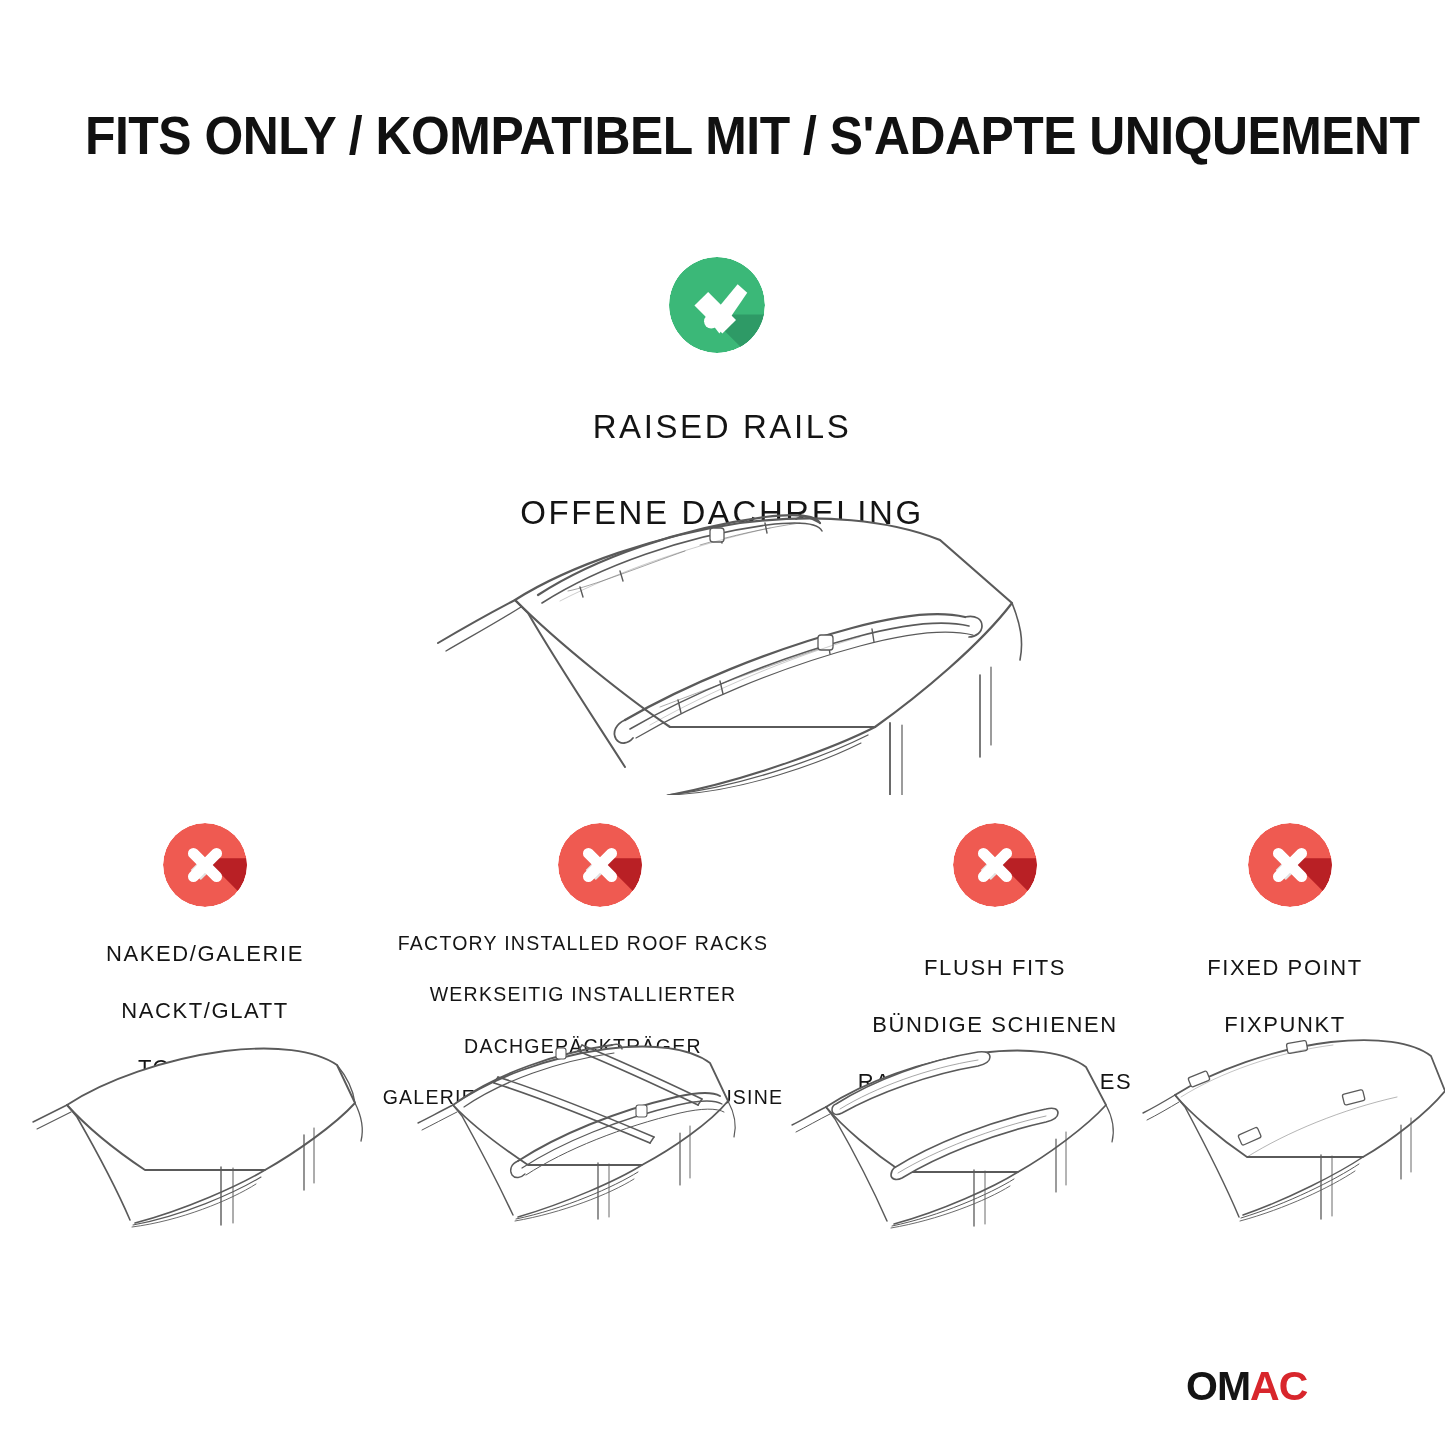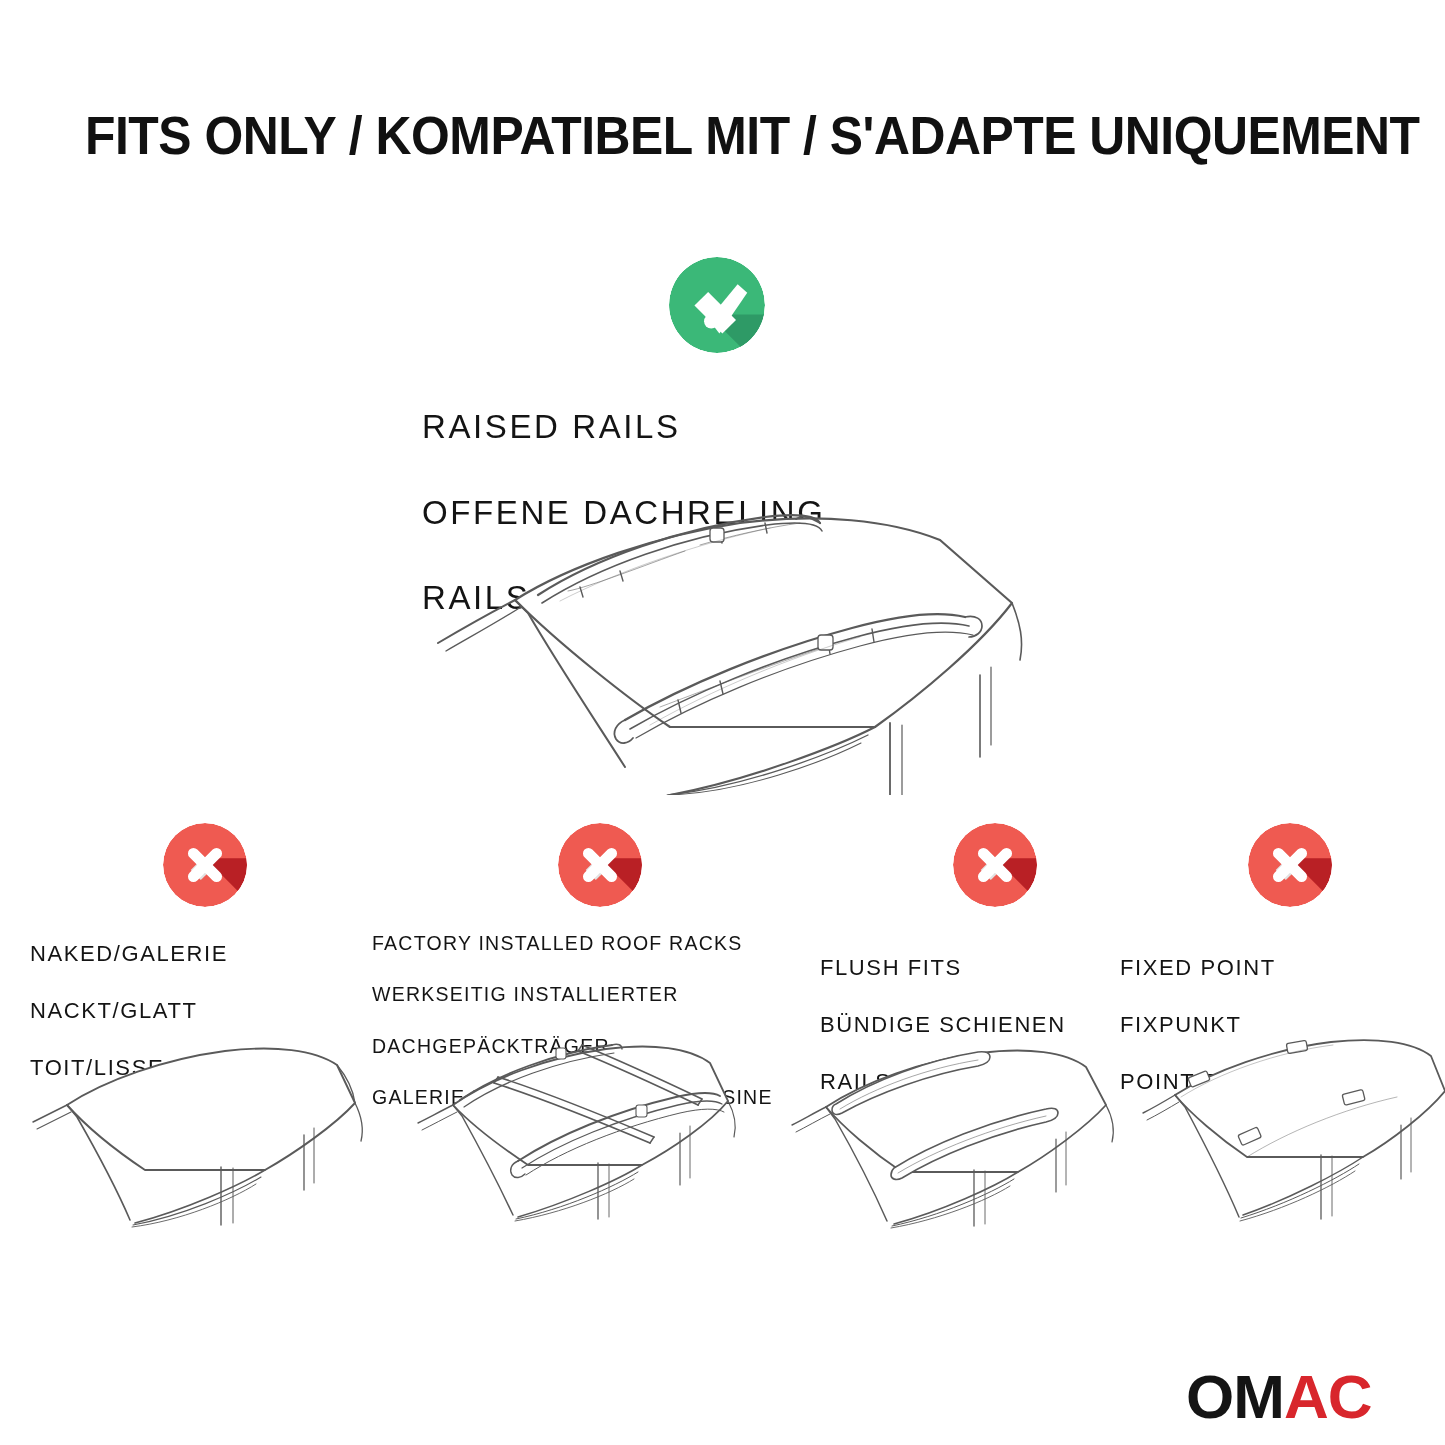--- a/index.html
+++ b/index.html
@@ -24,39 +24,39 @@
     white-space:nowrap;
   }
 
   
   .badge{position:absolute;border-radius:50%;overflow:hidden;}
   .badge svg{display:block;width:100%;height:100%;}
 
   
   .caption{
     position:absolute;
-    text-align:left;
+    text-align:center;
     font-weight:300;
     color:#141414;
     letter-spacing:2.1px;
     line-height:1.30;
     white-space:pre-line;
   }
   .caption.main{font-size:33px;letter-spacing:2.6px;line-height:1.30;}
   .caption.sm{font-size:22px;letter-spacing:1.6px;line-height:1.30;}
   .caption.xs{font-size:19.5px;letter-spacing:1.25px;line-height:1.32;}
 
   
   .sketch{position:absolute;}
   .sketch svg{display:block;width:100%;height:100%;}
 
   
   .logo{
     position:absolute;left:1186px;top:1366px;
-    font-size:62px;font-weight:700;letter-spacing:-1px;
+    font-size:41px;font-weight:700;letter-spacing:-1px;
     line-height:1;
   }
   .logo .om{color:#141414;}
   .logo .ac{color:#D8262C;}
 </style>
 </head>
 <body>
 
 <div class="canvas">
 
@@ -183,21 +183,21 @@
         </defs>
       <g clip-path="url(#clipR2)">
         <circle cx="50" cy="50" r="50" fill="#EF5A51"></circle>
         <path d="M50 42 L62 54 L108 100 L108 42 Z" fill="#B92025"></path>
         <path d="M33 56 L44 45 L56 57 L45 68 Z" fill="#E2E2E2"></path>
         <rect x="24" y="43.5" width="52" height="13" rx="6.5" fill="#ffffff" transform="rotate(45 50 50)"></rect>
         <rect x="24" y="43.5" width="52" height="13" rx="6.5" fill="#ffffff" transform="rotate(-45 50 50)"></rect>
       </g>
     </svg>
   </div>
-  <div class="caption xs" style="left:372px;top:905px;width:460px;">
+  <div class="caption xs" style="left:353px;top:905px;width:460px;">
     <div>FACTORY INSTALLED ROOF RACKS</div>
     <div>WERKSEITIG INSTALLIERTER</div>
     <div>DACHGEPÄCKTRÄGER</div>
     <div>GALERIE DE TOIT INSTALLÉ EN USINE</div>
   </div>
   <div class="sketch" style="left:398px;top:1015px;width:360px;height:225px;">
     <svg viewBox="0 0 360 225" fill="none" stroke="#5A5A5A" stroke-width="1.7" stroke-linecap="round" stroke-linejoin="round">
       <path d="M55 90 C92 64 150 42 208 34 C255 28 292 33 312 48 L330 86
                C312 108 274 134 244 150 L130 150 C100 130 72 108 55 90 Z" fill="#fff" stroke-width="1.8"></path>
       <path d="M55 90 C43 96 30 103 20 108" stroke-width="1.4"></path>

